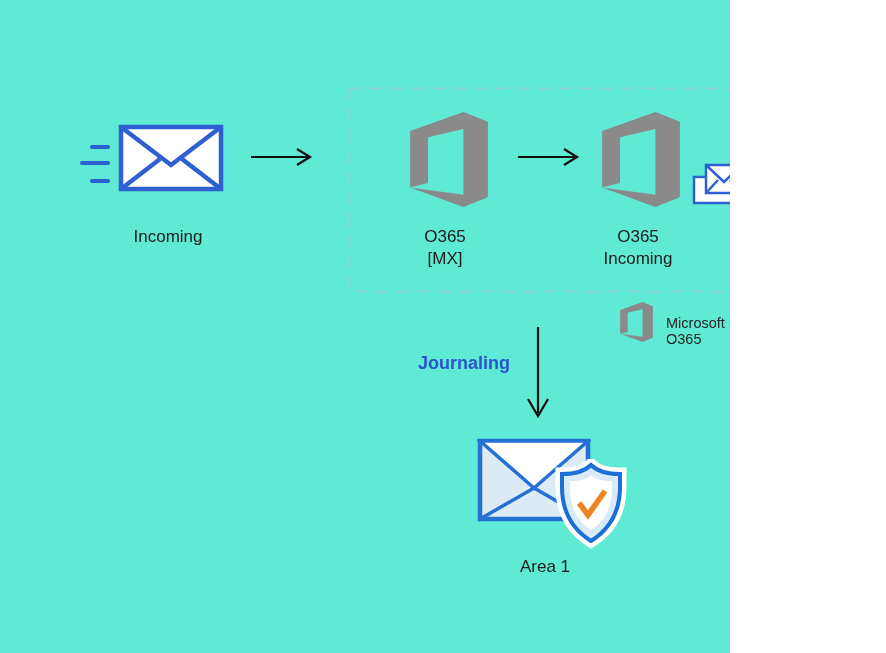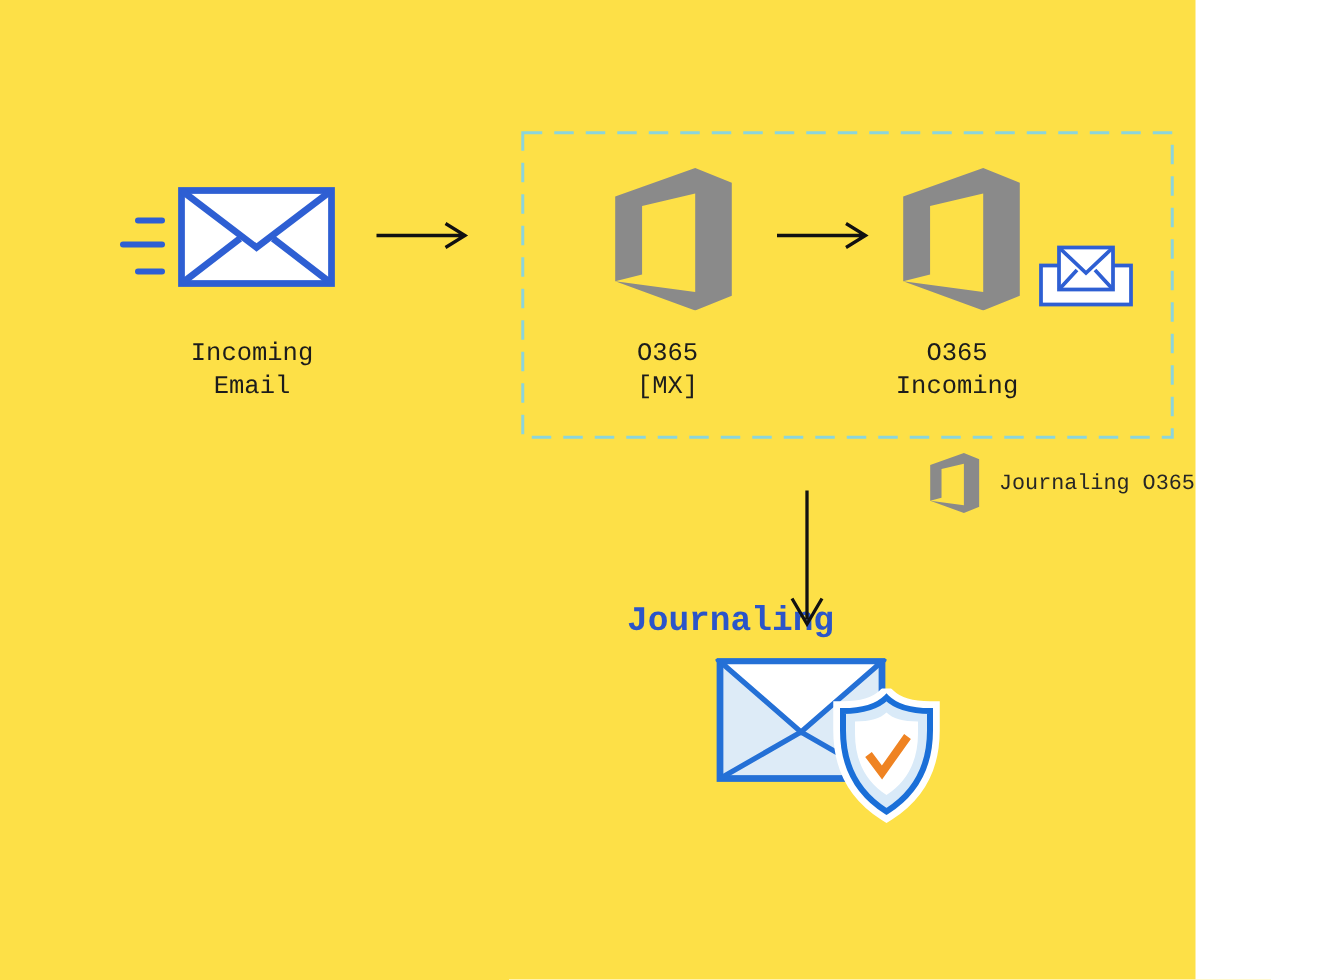--- a/index.html
+++ b/index.html
@@ -1,26 +1,26 @@
 <!DOCTYPE html>
 <html><head>
 <meta charset="utf-8">
 <style>
   html,body{margin:0;padding:0;background:#ffffff;}
   .canvas{
-    position:relative;width:797px;height:653px;background:#fde047;overflow:hidden;
-    font-family:Liberation Mono, monospace;color:#1c1c1c;
+    position:relative;width:730px;height:653px;background:#5eead4;overflow:hidden;
+    font-family:Liberation Sans, sans-serif;color:#1c1c1c;
   }
   .abs{position:absolute;}
   .node-label{
     position:absolute;text-align:center;font-size:17px;line-height:22px;color:#1c1c1c;
   }
   .speed-line{position:absolute;height:4px;background:#2e5fd3;border-radius:2px;}
   .legend-text{position:absolute;font-size:14.5px;color:#262626;}
-  .journaling{position:absolute;font-size:23px;font-weight:600;color:#2b55c9;margin-top:48px;}
+  .journaling{position:absolute;font-size:18px;font-weight:600;color:#2b55c9;}
 </style>
 </head>
 <body>
 
 <div class="canvas">
 
   <svg class="abs" style="left:347px;top:87px;" width="436" height="206">
     <rect x="1.5" y="1.5" width="433" height="203" fill="none" stroke="#8bd5dc" stroke-width="2" stroke-dasharray="13 8"></rect>
   </svg>
 
@@ -28,21 +28,20 @@
   <div class="speed-line" style="left:80px;top:161px;width:30px;"></div>
   <div class="speed-line" style="left:90px;top:179px;width:20px;"></div>
 
   <svg class="abs" style="left:118px;top:124px;" width="106" height="68" viewBox="0 0 106 68">
     <rect x="3" y="3" width="100" height="62" fill="#ffffff" stroke="#2e5fd3" stroke-width="4.5"></rect>
     <path d="M3,3 L53,41 L103,3" fill="none" stroke="#2e5fd3" stroke-width="4.5"></path>
     <path d="M3,65 L42,35 M103,65 L64,35" fill="none" stroke="#2e5fd3" stroke-width="4.5"></path>
   </svg>
   <div class="node-label" style="left:98px;top:226px;width:140px;">
     <div>Incoming</div>
-    <div>Email</div>
   </div>
 
   <svg class="abs" style="left:249px;top:147px;" width="64" height="20" viewBox="0 0 64 20">
     <path d="M2,10 H59 M48,2 L61,10 L48,18" fill="none" stroke="#111111" stroke-width="2.2"></path>
   </svg>
 
   <svg class="abs" style="left:410px;top:112px;" width="78" height="95" viewBox="3 1 18 22">
     <path fill-rule="evenodd" fill="#8a8a8a" d="M3,18.5 L3,5.4 L15.35,1 L21,3.27 L21,20.73 L15.35,23 L3,18.5 L15.35,20.14 L15.35,4.95 L7.15,6.86 L7.15,17.45 Z"></path>
   </svg>
   <div class="node-label" style="left:395px;top:226px;width:100px;">
@@ -64,34 +63,35 @@
     <path d="M14,30 L26,17 M50,30 L38,17" fill="none" stroke="#2e5fd3" stroke-width="2.5"></path>
   </svg>
   <div class="node-label" style="left:588px;top:226px;width:100px;">
     <div>O365</div>
     <div>Incoming</div>
   </div>
 
   <svg class="abs" style="left:620px;top:302px;" width="33" height="40" viewBox="3 1 18 22">
     <path fill-rule="evenodd" fill="#8a8a8a" d="M3,18.5 L3,5.4 L15.35,1 L21,3.27 L21,20.73 L15.35,23 L3,18.5 L15.35,20.14 L15.35,4.95 L7.15,6.86 L7.15,17.45 Z"></path>
   </svg>
-  <div class="legend-text" style="left:666px;top:315px;">Journaling O365</div>
+  <div class="legend-text" style="left:666px;top:315px;">Microsoft O365</div>
 
   <div class="journaling" style="left:418px;top:353px;">Journaling</div>
   <svg class="abs" style="left:525px;top:325px;" width="26" height="96" viewBox="0 0 26 96">
     <path d="M13,2 V88 M3,74 L13,91 L23,74" fill="none" stroke="#111111" stroke-width="2.2"></path>
   </svg>
 
   <svg class="abs" style="left:477px;top:438px;" width="114" height="84" viewBox="0 0 114 84">
     <rect x="3" y="3" width="108" height="78" fill="#ddebf7" stroke="#2470d6" stroke-width="4.5"></rect>
     <path d="M3,3 L57,50 L111,3 Z" fill="#ffffff" stroke="#2470d6" stroke-width="3.5"></path>
     <path d="M3,81 L57,50 L111,81" fill="none" stroke="#2470d6" stroke-width="3.5"></path>
   </svg>
   <svg class="abs" style="left:549px;top:459px;" width="84" height="90" viewBox="0 0 84 90">
     <path d="M42,6 C48,12 58,15 71,15 L71,28 C71,52 61,70 42,82 C23,70 13,52 13,28 L13,15 C26,15 36,12 42,6 Z" fill="none" stroke="#ffffff" stroke-width="13"></path>
     <path d="M42,6 C48,12 58,15 71,15 L71,28 C71,52 61,70 42,82 C23,70 13,52 13,28 L13,15 C26,15 36,12 42,6 Z" fill="#d9eaf8" stroke="#1a6fd8" stroke-width="4"></path>
     <path d="M42,16 C46,20 53,22 63,22 L63,30 C63,48 56,62 42,71 C28,62 21,48 21,30 L21,22 C31,22 38,20 42,16 Z" fill="#ffffff"></path>
     <path d="M30,44 L39,56 L56,32" fill="none" stroke="#ef8322" stroke-width="5.5" stroke-linejoin="miter"></path>
   </svg>
   <div class="node-label" style="left:465px;top:556px;width:160px;">
+    <div>Area 1</div>
   </div>
 
 </div>
 
 </body></html>

